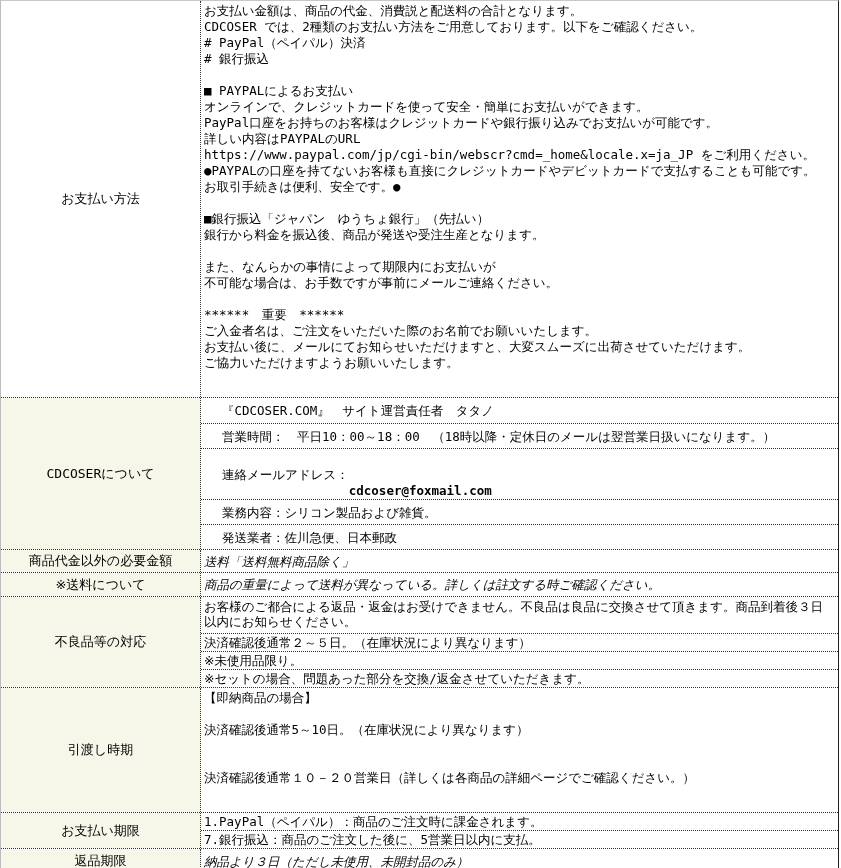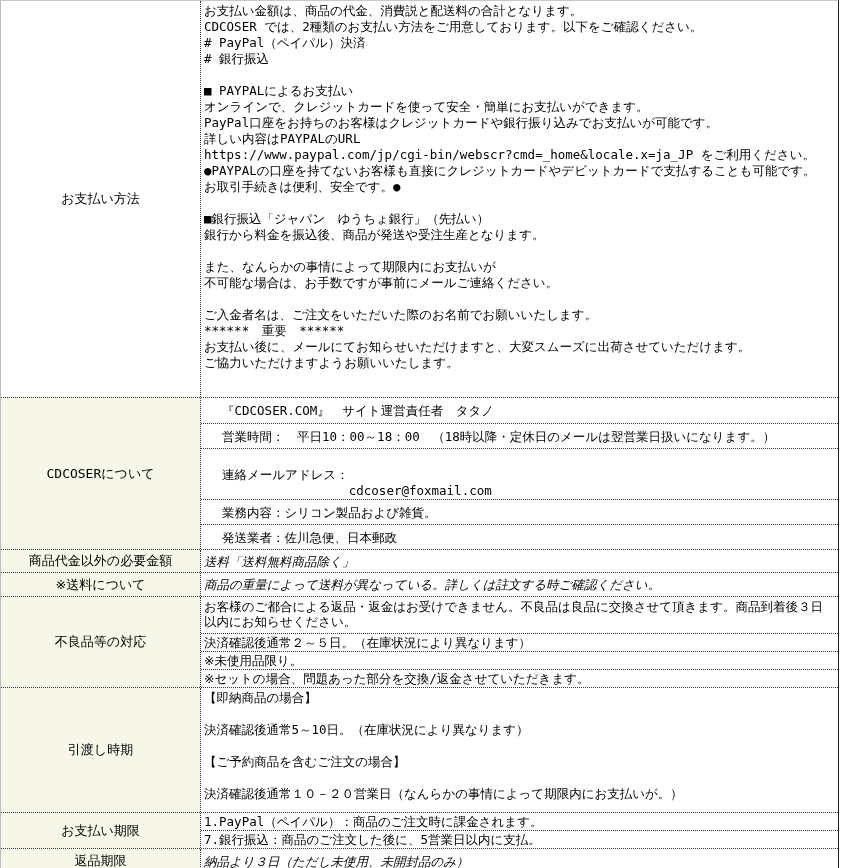--- a/index.html
+++ b/index.html
@@ -65,21 +65,21 @@
     align-items: center;
     font-size: 12.5px;
     line-height: 15px;
     padding: 1px 3px;
     box-sizing: border-box;
   }
   .subrow:first-child { border-top: none; }
   .subrow.tall { min-height: 25px; padding-left: 21px; }
   .subrow.tight { min-height: 15px; }
   .subrow.twoline { min-height: 36px; align-items: flex-start; padding-top: 2px; }
-  .bold { font-weight: normal; margin-top: 33px; }
+  .bold { font-weight: bold; margin-top: 33px; }
   .sec-payment  .vcell { min-height: 396px; }
   .sec-delivery .vcell { min-height: 124px; }
   .sec-fees     .vcell, .sec-fees .hcell     { min-height: 22px; }
   .sec-shipnote .vcell, .sec-shipnote .hcell { min-height: 23px; }
   .sec-retdead  .vcell, .sec-retdead .hcell  { min-height: 24px; }
   .sec-retship  .vcell, .sec-retship .hcell  { min-height: 20px; }
   .single {
     display: flex;
     align-items: center;
     font-size: 12.5px;
@@ -111,22 +111,22 @@
         <div class="line">https://www.paypal.com/jp/cgi-bin/webscr?cmd=_home&amp;locale.x=ja_JP をご利用ください。</div>
         <div class="line">●PAYPALの口座を持てないお客様も直接にクレジットカードやデビットカードで支払することも可能です。</div>
         <div class="line">お取引手続きは便利、安全です。●</div>
         <div class="line"></div>
         <div class="line">■銀行振込「ジャパン　ゆうちょ銀行」（先払い）</div>
         <div class="line">銀行から料金を振込後、商品が発送や受注生産となります。</div>
         <div class="line"></div>
         <div class="line">また、なんらかの事情によって期限内にお支払いが</div>
         <div class="line">不可能な場合は、お手数ですが事前にメールご連絡ください。</div>
         <div class="line"></div>
+        <div class="line">******　重要　******</div>
         <div class="line">ご入金者名は、ご注文をいただいた際のお名前でお願いいたします。</div>
-        <div class="line">******　重要　******</div>
         <div class="line">お支払い後に、メールにてお知らせいただけますと、大変スムーズに出荷させていただけます。</div>
         <div class="line">ご協力いただけますようお願いいたします。</div>
       </div>
     </div>
 
     <div class="sec sec-about">
       <div class="hcell">CDCOSERについて</div>
       <div class="vcell">
         <div class="subrow tall">『CDCOSER.COM』　サイト運営責任者　タタノ</div>
         <div class="subrow tall">営業時間：　平日10：00～18：00　（18時以降・定休日のメールは翌営業日扱いになります。）</div>
@@ -163,23 +163,22 @@
       </div>
     </div>
 
     <div class="sec sec-delivery">
       <div class="hcell">引渡し時期</div>
       <div class="vcell pad">
         <div class="line">【即納商品の場合】</div>
         <div class="line"></div>
         <div class="line">決済確認後通常5～10日。（在庫状況により異なります）</div>
         <div class="line"></div>
-        <div class="line">【ご予約商品を含むご注文の場合】</div>
-        <div class="line"></div>
-        <div class="line">決済確認後通常１０－２０営業日（なんらかの事情によって期限内にお支払いが。）</div>
+        <div class="line"></div>
+        <div class="line">決済確認後通常１０－２０営業日（詳しくは各商品の詳細ページでご確認ください。）</div>
       </div>
     </div>
 
     <div class="sec sec-paydead">
       <div class="hcell">お支払い期限</div>
       <div class="vcell">
         <div class="subrow tight">1.PayPal（ペイパル）：商品のご注文時に課金されます。</div>
         <div class="subrow tight">7.銀行振込：商品のご注文した後に、5営業日以内に支払。</div>
       </div>
     </div>

